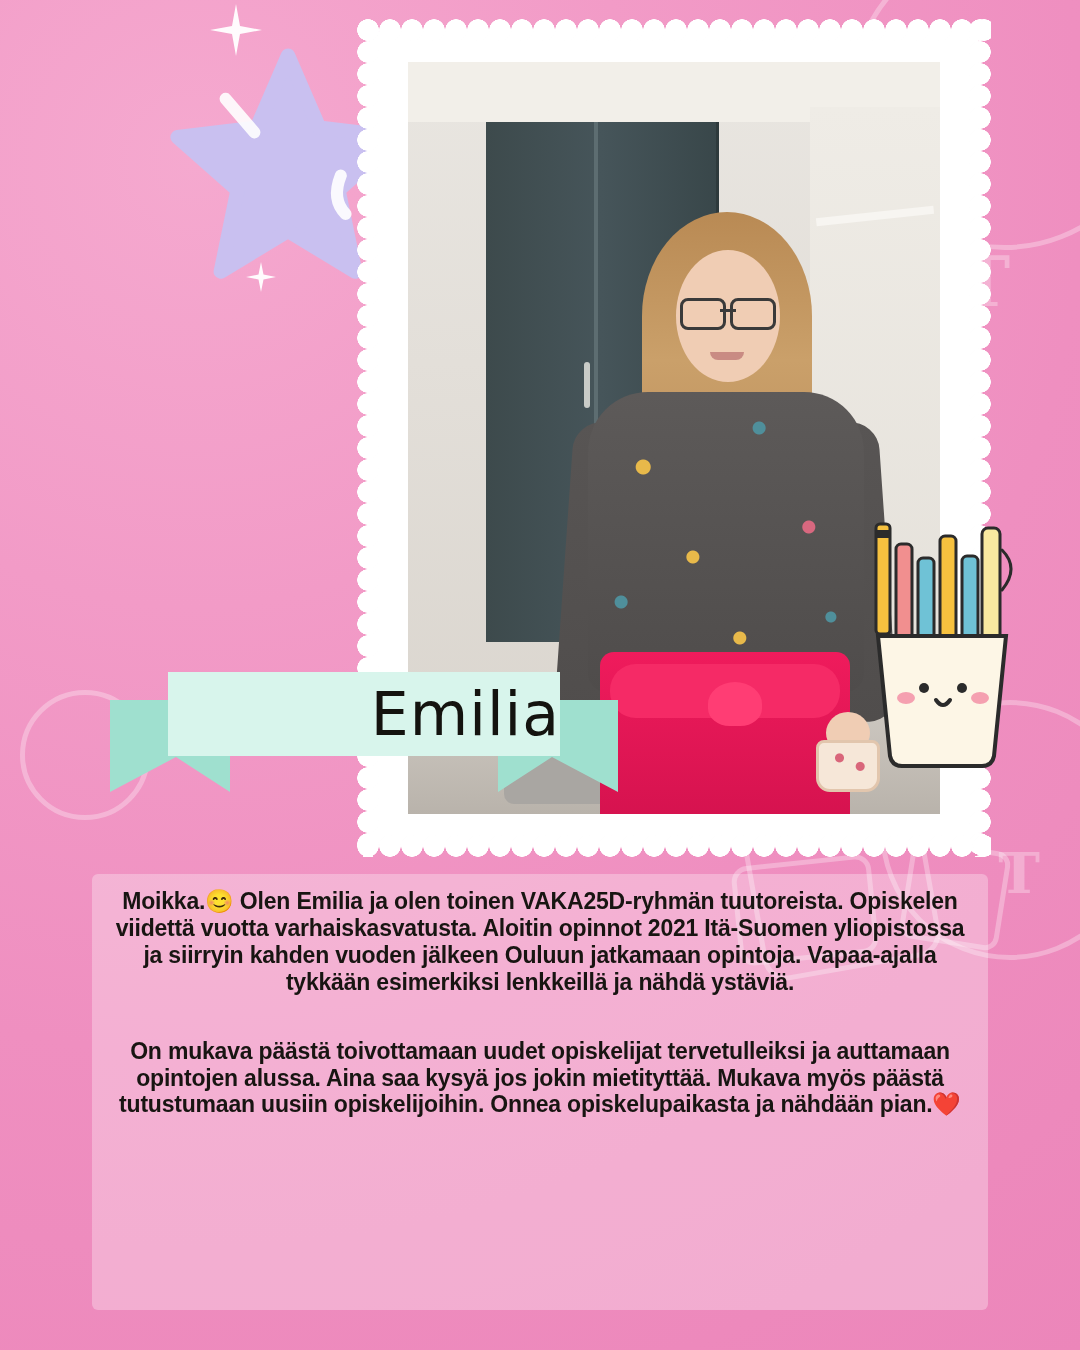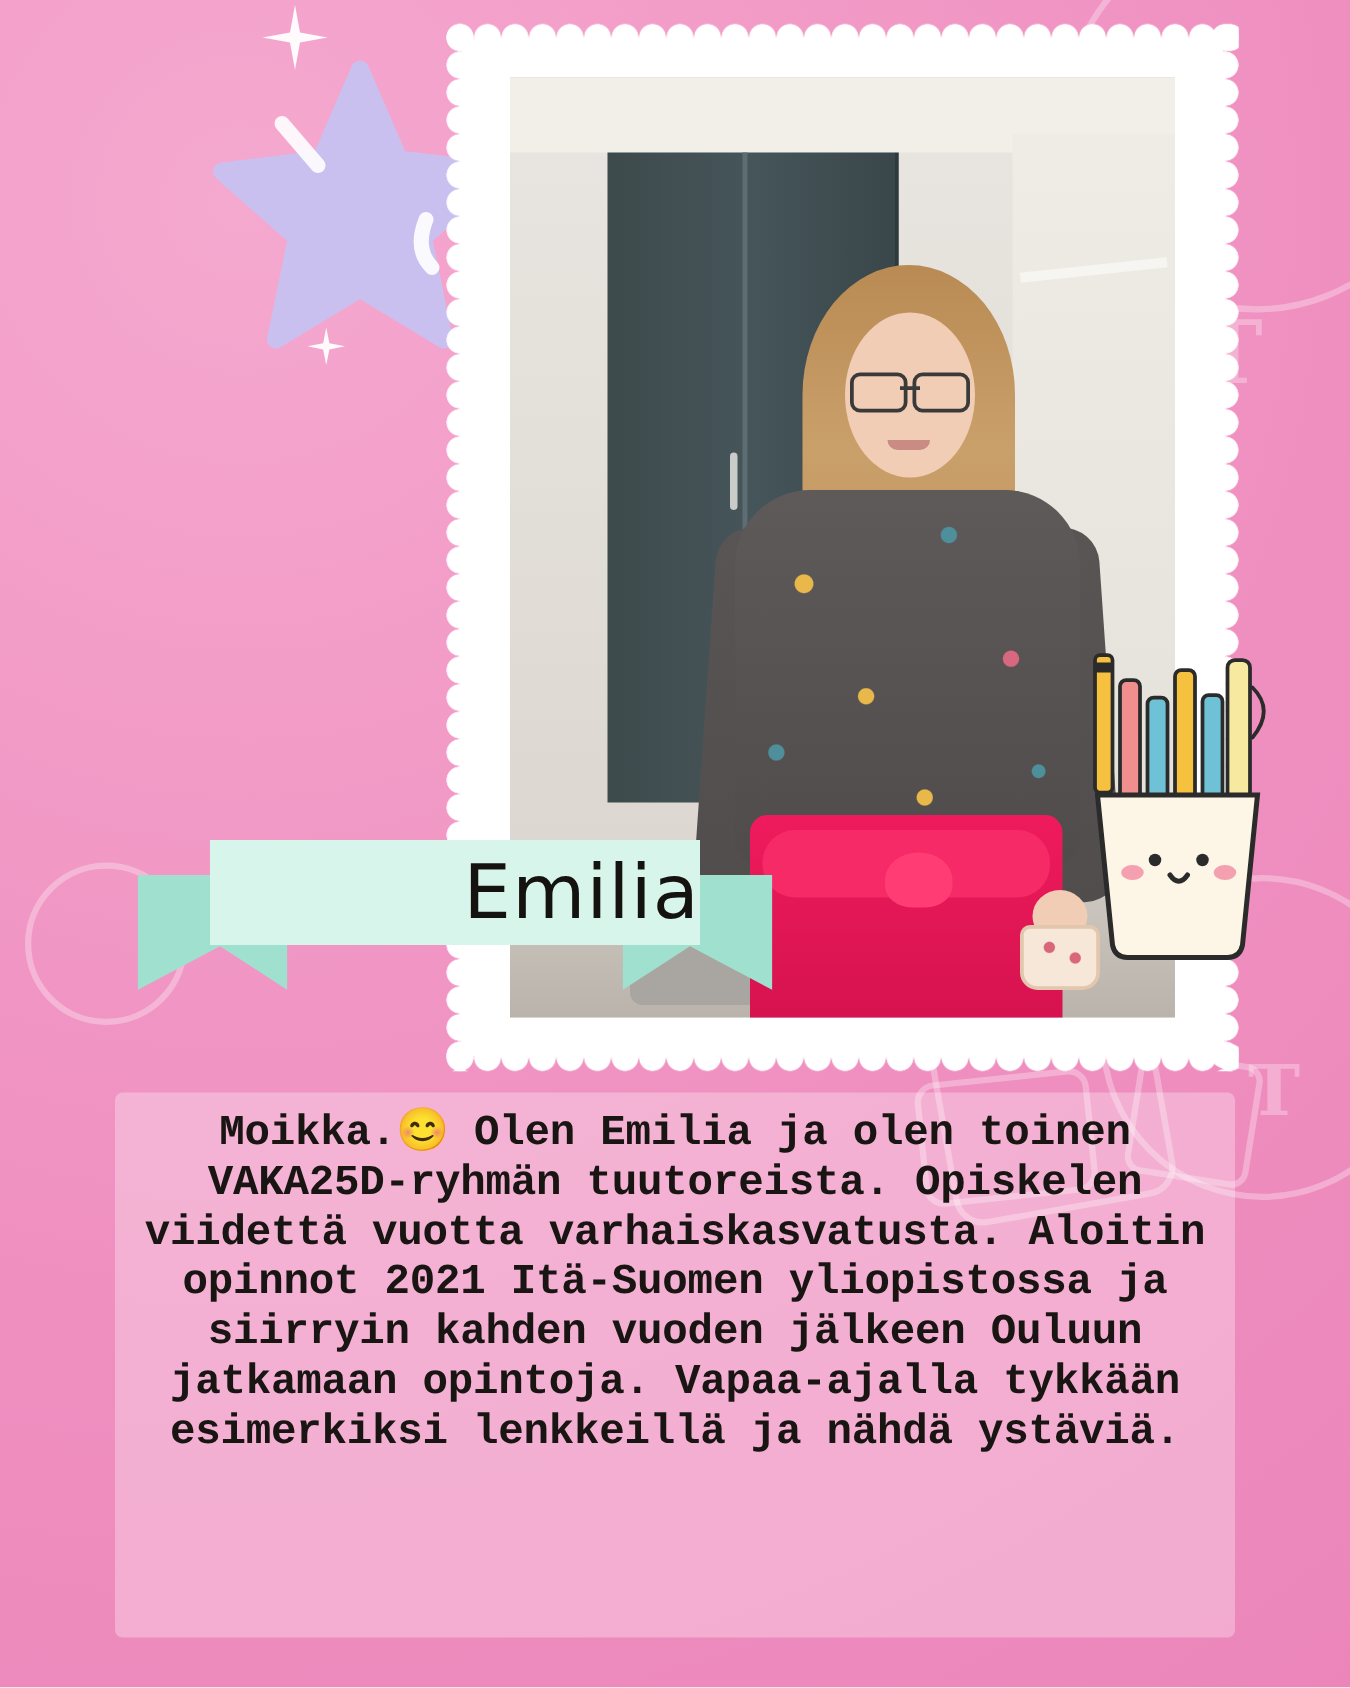--- a/index.html
+++ b/index.html
@@ -287,23 +287,23 @@
     height: 436px;
     background: rgba(255,255,255,0.30);
     border-radius: 6px;
     padding: 14px 18px 10px 18px;
     box-sizing: border-box;
   }
   .paragraph {
     margin: 0;
     text-align: center;
     color: #181512;
-    font-family: Liberation Mono, monospace;
+    font-family: Liberation Sans, sans-serif;
     font-weight: bold;
-    font-size: 34px;
+    font-size: 23px;
     line-height: 1.17;
     letter-spacing: -0.2px;
   }
   .paragraph + .paragraph { margin-top: 42px; }
 </style>
 </head>
 <body>
 
 <div class="poster">
 
@@ -402,15 +402,16 @@
   <div class="ribbon">
     <div class="ribbon-tail left"></div>
     <div class="ribbon-tail right"></div>
     <div class="ribbon-band">
       <span class="ribbon-name">Emilia</span>
     </div>
   </div>
 
   <div class="text-card">
     <p class="paragraph">Moikka.😊 Olen Emilia ja olen toinen VAKA25D-ryhmän tuutoreista. Opiskelen viidettä vuotta varhaiskasvatusta. Aloitin opinnot 2021 Itä-Suomen yliopistossa ja siirryin kahden vuoden jälkeen Ouluun jatkamaan opintoja. Vapaa-ajalla tykkään esimerkiksi lenkkeillä ja nähdä ystäviä.</p>
+    <p class="paragraph">On mukava päästä toivottamaan uudet opiskelijat tervetulleiksi ja auttamaan opintojen alussa. Aina saa kysyä jos jokin mietityttää. Mukava myös päästä tutustumaan uusiin opiskelijoihin. Onnea opiskelupaikasta ja nähdään pian.❤️</p>
   </div>
 
 </div>
 
 </body></html>

